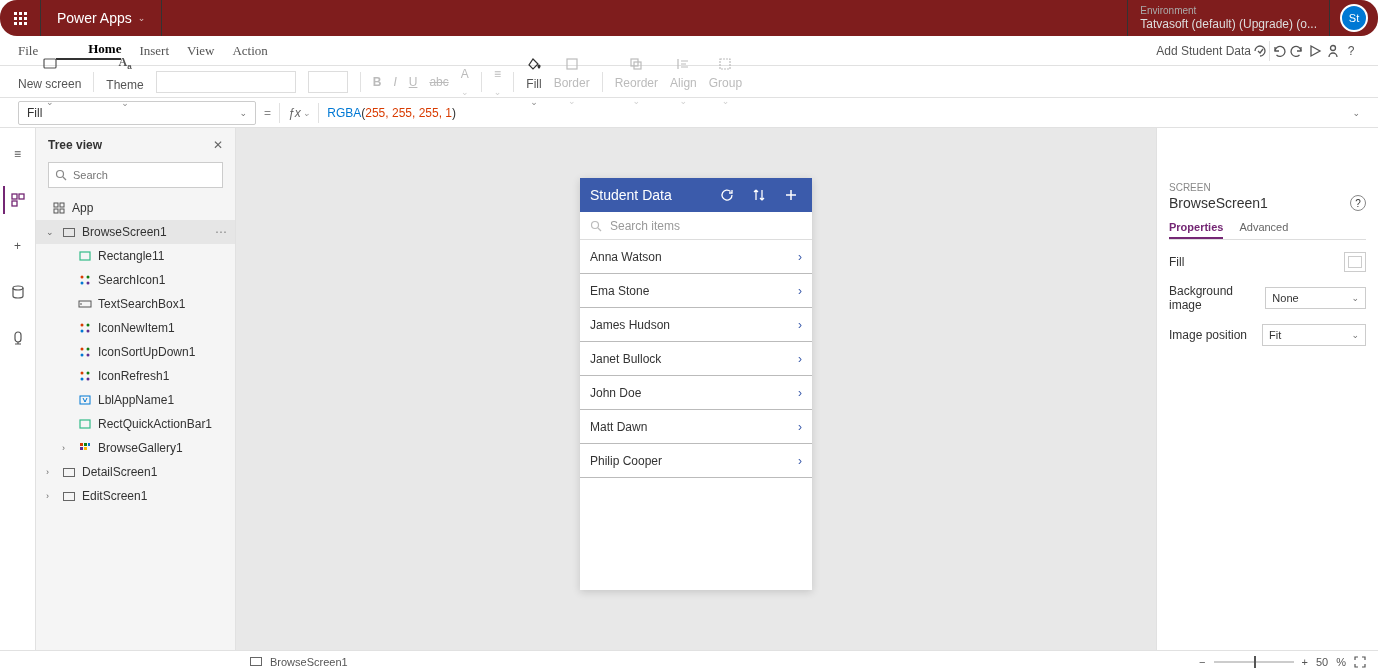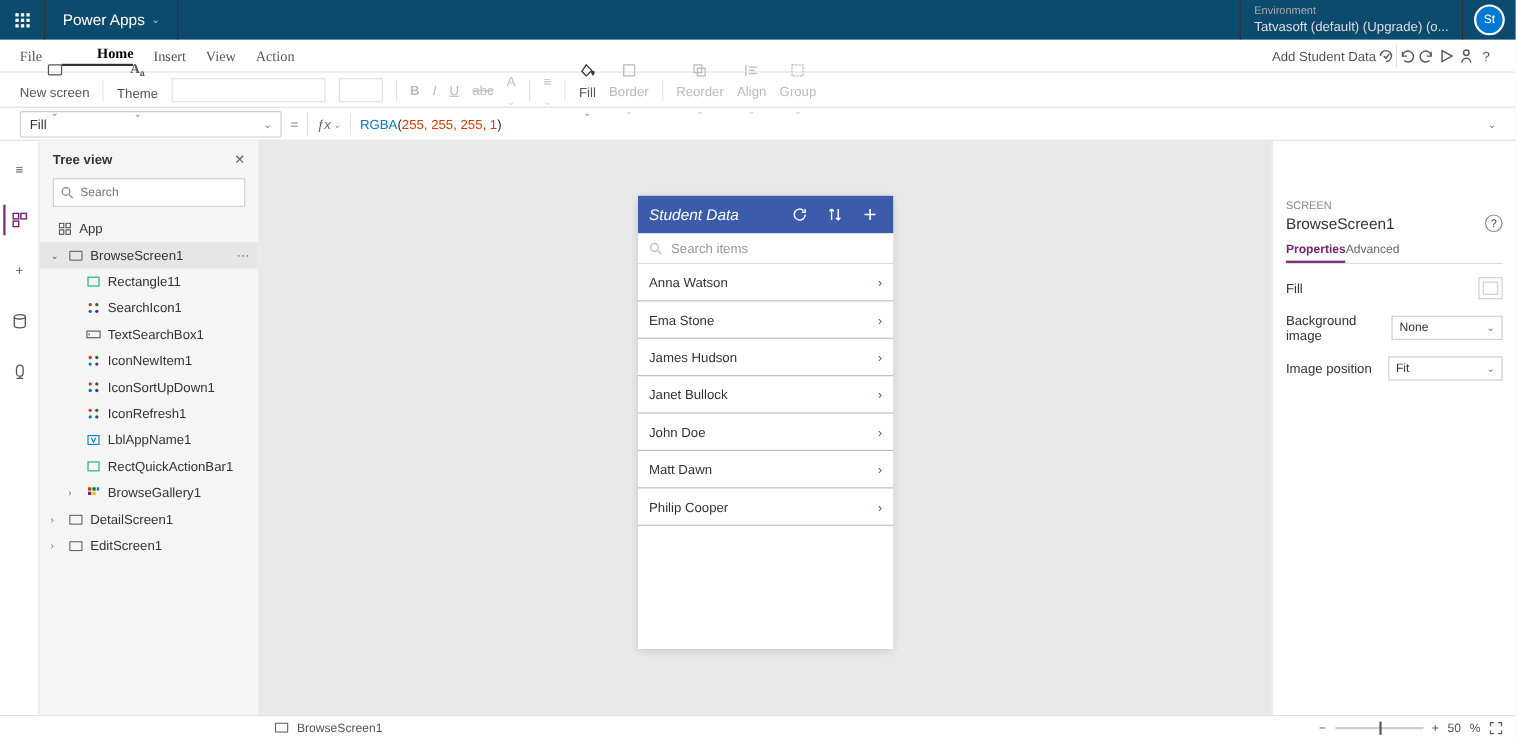--- a/index.html
+++ b/index.html
@@ -1,19 +1,19 @@
 <!DOCTYPE html>
 <html><head>
 <meta charset="utf-8">
 <style>
 * { box-sizing: border-box; margin: 0; padding: 0; font-family: "Segoe UI", Arial, sans-serif; }
 body { width: 1378px; height: 672px; overflow: hidden; background: #fff; font-size: 12px; color: #333; }
 
 
-.topbar { height: 36px; background: #0c4a6e; color: #fff; display: flex; align-items: center; }
+.topbar { height: 36px; background: #7f1d1d; color: #fff; display: flex; align-items: center; border-radius: 17px; }
 .waffle { width: 40px; height: 36px; display: flex; align-items: center; justify-content: center; cursor: pointer; }
 .waffle-grid { display: grid; grid-template-columns: repeat(3, 3px); grid-template-rows: repeat(3, 3px); gap: 2px; }
 .waffle-dot { background: #fff; width: 3px; height: 3px; }
 .app-title { font-size: 14px; padding: 0 16px; display: flex; align-items: center; gap: 6px; }
 .chev-down { font-size: 9px; opacity: 0.7; }
 .vline { width: 1px; height: 36px; background: #333; }
 .topbar-right { margin-left: auto; display: flex; align-items: center; height: 52px; }
 .env { padding: 0 12px; line-height: 1.2; }
 .env-label { font-size: 10px; color: #aaa; }
 .env-name { font-size: 12px; color: #ddd; }
@@ -67,33 +67,33 @@
 .tree .more { padding-right: 8px; color: #888; }
 .indent-1 { padding-left: 26px !important; }
 .indent-1b { padding-left: 16px !important; }
 .indent-2 { padding-left: 42px !important; }
 .screen-icon { width: 12px; height: 9px; border: 1px solid #666; }
 
 
 .canvas { flex: 1; background: #e8e8e8; display: flex; align-items: flex-start; justify-content: center; padding-top: 50px; position: relative; }
 .phone { width: 232px; background: #fff; box-shadow: 0 2px 8px rgba(0,0,0,0.15); }
 .phone-head { height: 34px; background: #3b5bab; color: #fff; display: flex; align-items: center; padding: 0 10px; gap: 10px; }
-.phone-title { font-size: 14px; flex: 1; font-style: italic; }
+.phone-title { font-size: 14px; flex: 1; }
 .ph-icon { width: 22px; cursor: pointer; display: flex; justify-content: center; }
 .phone-search { height: 28px; border-bottom: 1px solid #ddd; display: flex; align-items: center; padding: 0 10px; gap: 8px; color: #999; font-size: 12px; }
 .phone-item { height: 34px; border-bottom: 1px solid #bbb; display: flex; align-items: center; padding: 0 10px; justify-content: space-between; font-size: 12px; cursor: pointer; }
 .phone-item .chev { color: #3b5bab; }
 .phone-blank { height: 112px; }
 
 
 .props { width: 222px; border-left: 1px solid #e1e1e1; padding: 10px 12px; }
 .props-lbl { font-size: 10px; color: #888; text-transform: uppercase; margin-top: 44px; }
 .props-title { font-size: 14px; margin-top: 2px; display: flex; align-items: center; justify-content: space-between; }
 .help { width: 16px; height: 16px; border: 1px solid #888; border-radius: 50%; font-size: 10px; display: flex; align-items: center; justify-content: center; cursor: pointer; }
-.tabs { display: flex; margin-top: 10px; border-bottom: 1px solid #ddd; }
+.tabs { display: flex; gap: 16px; margin-top: 10px; border-bottom: 1px solid #ddd; }
 .tab { font-size: 11px; padding-bottom: 4px; cursor: pointer; color: #666; }
 .tab.active { color: #742774; border-bottom: 2px solid #742774; font-weight: 600; }
 .prop-row { display: flex; align-items: center; justify-content: space-between; margin-top: 12px; font-size: 12px; }
 .prop-val { width: 104px; height: 22px; border: 1px solid #ccc; display: flex; align-items: center; justify-content: space-between; padding: 0 6px; font-size: 11px; }
 .fill-sw { width: 22px; height: 20px; border: 1px solid #ccc; display: flex; align-items: center; justify-content: center; cursor: pointer; }
 .fill-sw-inner { width: 14px; height: 12px; background: #fff; border: 1px solid #ccc; }
 
 
 .status { height: 22px; border-top: 1px solid #e1e1e1; display: flex; align-items: center; padding: 0 12px 0 250px; font-size: 11px; color: #555; gap: 8px; }
 .status .right { margin-left: auto; display: flex; align-items: center; gap: 8px; }

